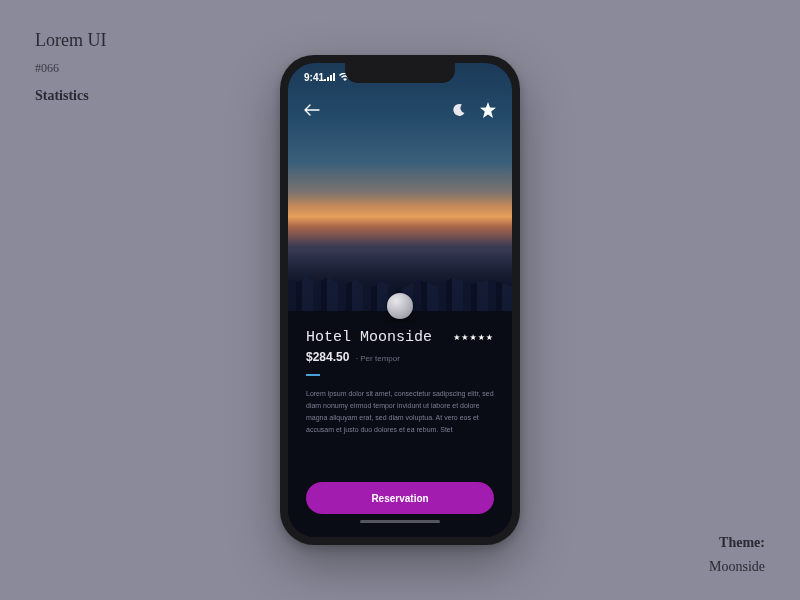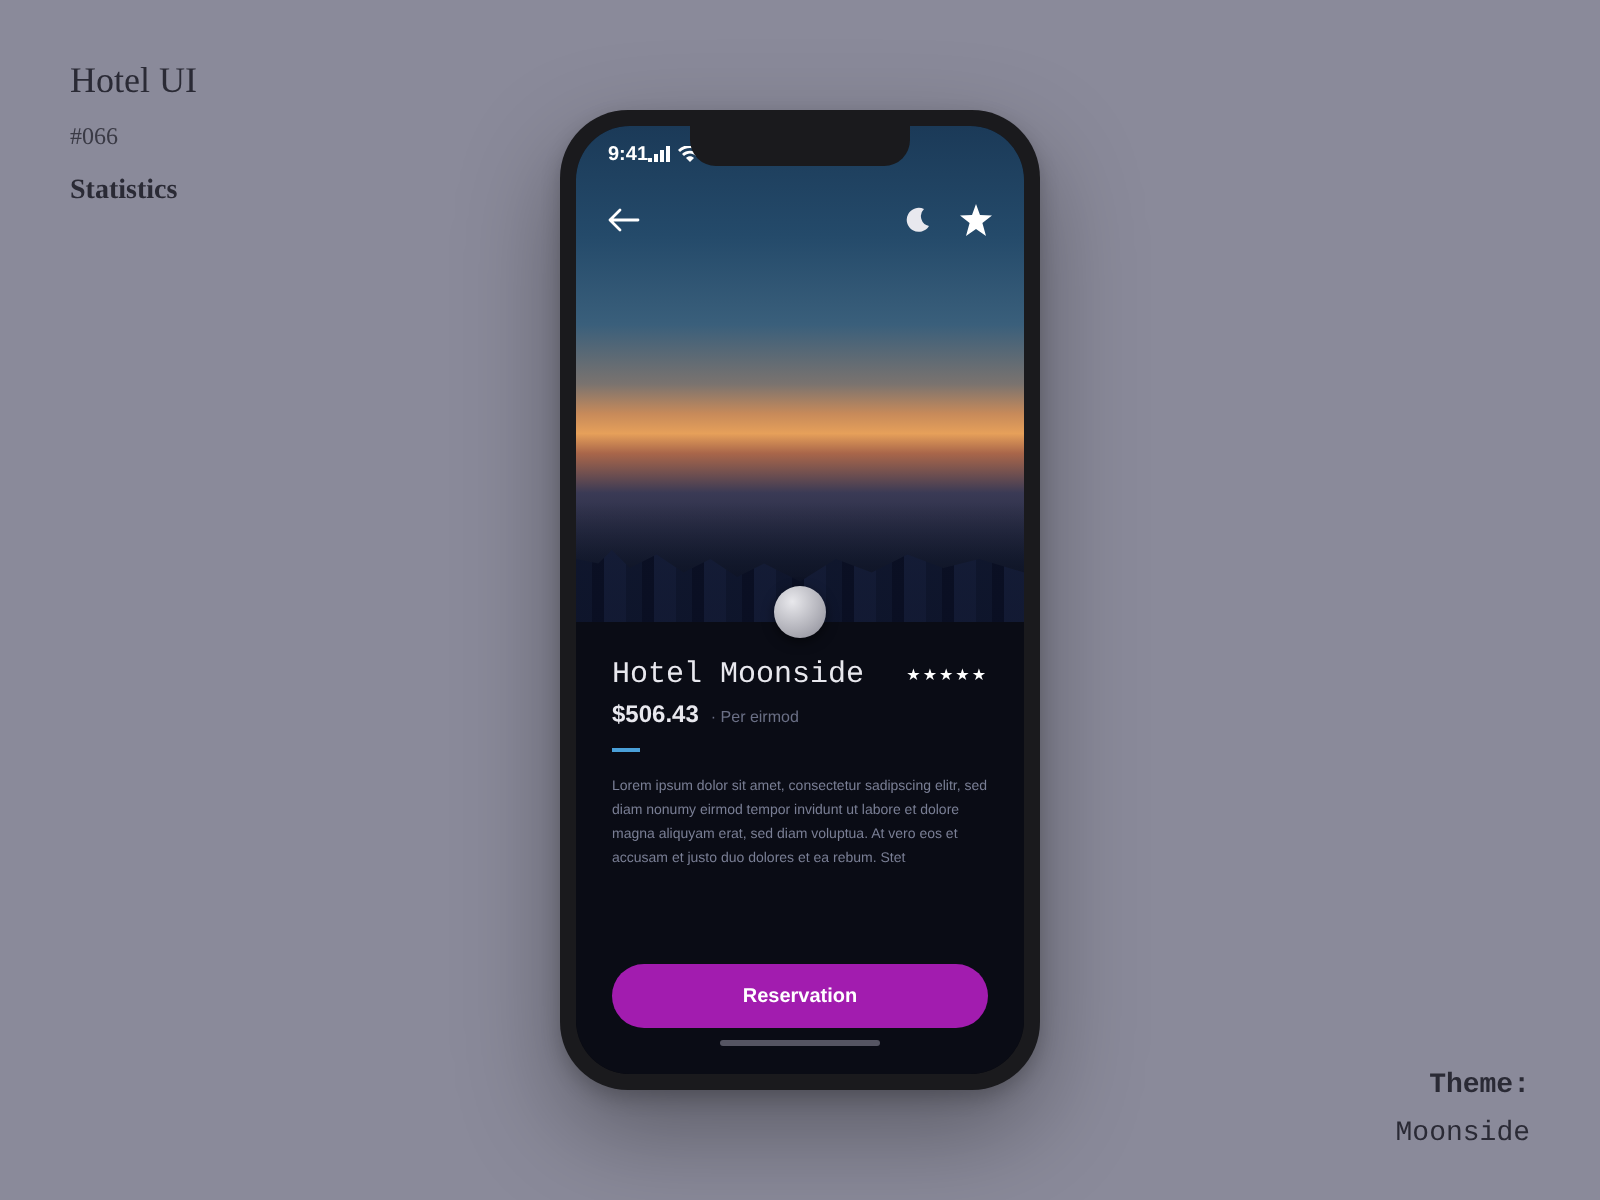--- a/index.html
+++ b/index.html
@@ -22,21 +22,21 @@
   .page-label-title { font-size: 18px; font-weight: 400; margin-bottom: 10px; font-family: Georgia, serif; }
   .page-label-num { font-size: 12px; margin-bottom: 12px; font-family: Georgia, serif; color: #3a3a45;}
   .page-label-sub { font-size: 14px; font-weight: 600; font-family: Georgia, serif; }
 
   .theme-block {
     position: absolute;
     bottom: 25px;
     right: 35px;
     text-align: right;
     color: #2a2a35;
-    font-family: Liberation Mono, monospace;
+    font-family: Liberation Serif, serif;
   }
   .theme-label { font-size: 14px; font-weight: 700; margin-bottom: 8px; }
   .theme-value { font-size: 14px; font-weight: 400; text-align: center; }
 
   
   .phone {
     position: absolute;
     top: 55px;
     left: 280px;
     width: 240px;
@@ -183,21 +183,21 @@
     width: 80px; height: 3px;
     background: #555562;
     border-radius: 3px;
     margin: 6px auto 0;
   }
 </style>
 </head>
 <body>
 
 <div class="page-label-block">
-  <div class="page-label-title">Hotel UI</div>
+  <div class="page-label-title">Lorem UI</div>
   <div class="page-label-num">#066</div>
   <div class="page-label-sub">Statistics</div>
 </div>
 
 <div class="theme-block">
   <div class="theme-label">Theme:</div>
   <div class="theme-value">Moonside</div>
 </div>
 
 <div class="phone">
@@ -252,22 +252,22 @@
     </div>
 
     <div class="sphere"></div>
 
     <div class="content">
       <div class="title-row">
         <div class="hotel-title">Hotel Moonside</div>
         <div class="stars">★★★★★</div>
       </div>
       <div class="price-row">
-        <span class="price">$506.43</span>
-        <span class="per">· <span>Per eirmod</span></span>
+        <span class="price">$284.50</span>
+        <span class="per">· <span>Per tempor</span></span>
       </div>
       <div class="accent-bar"></div>
       <div class="desc">Lorem ipsum dolor sit amet, consectetur sadipscing elitr, sed diam nonumy eirmod tempor invidunt ut labore et dolore magna aliquyam erat, sed diam voluptua. At vero eos et accusam et justo duo dolores et ea rebum. Stet</div>
       <button class="reserve-btn">Reservation</button>
       <div class="home-indicator"></div>
     </div>
 
   </div>
 </div>
 

